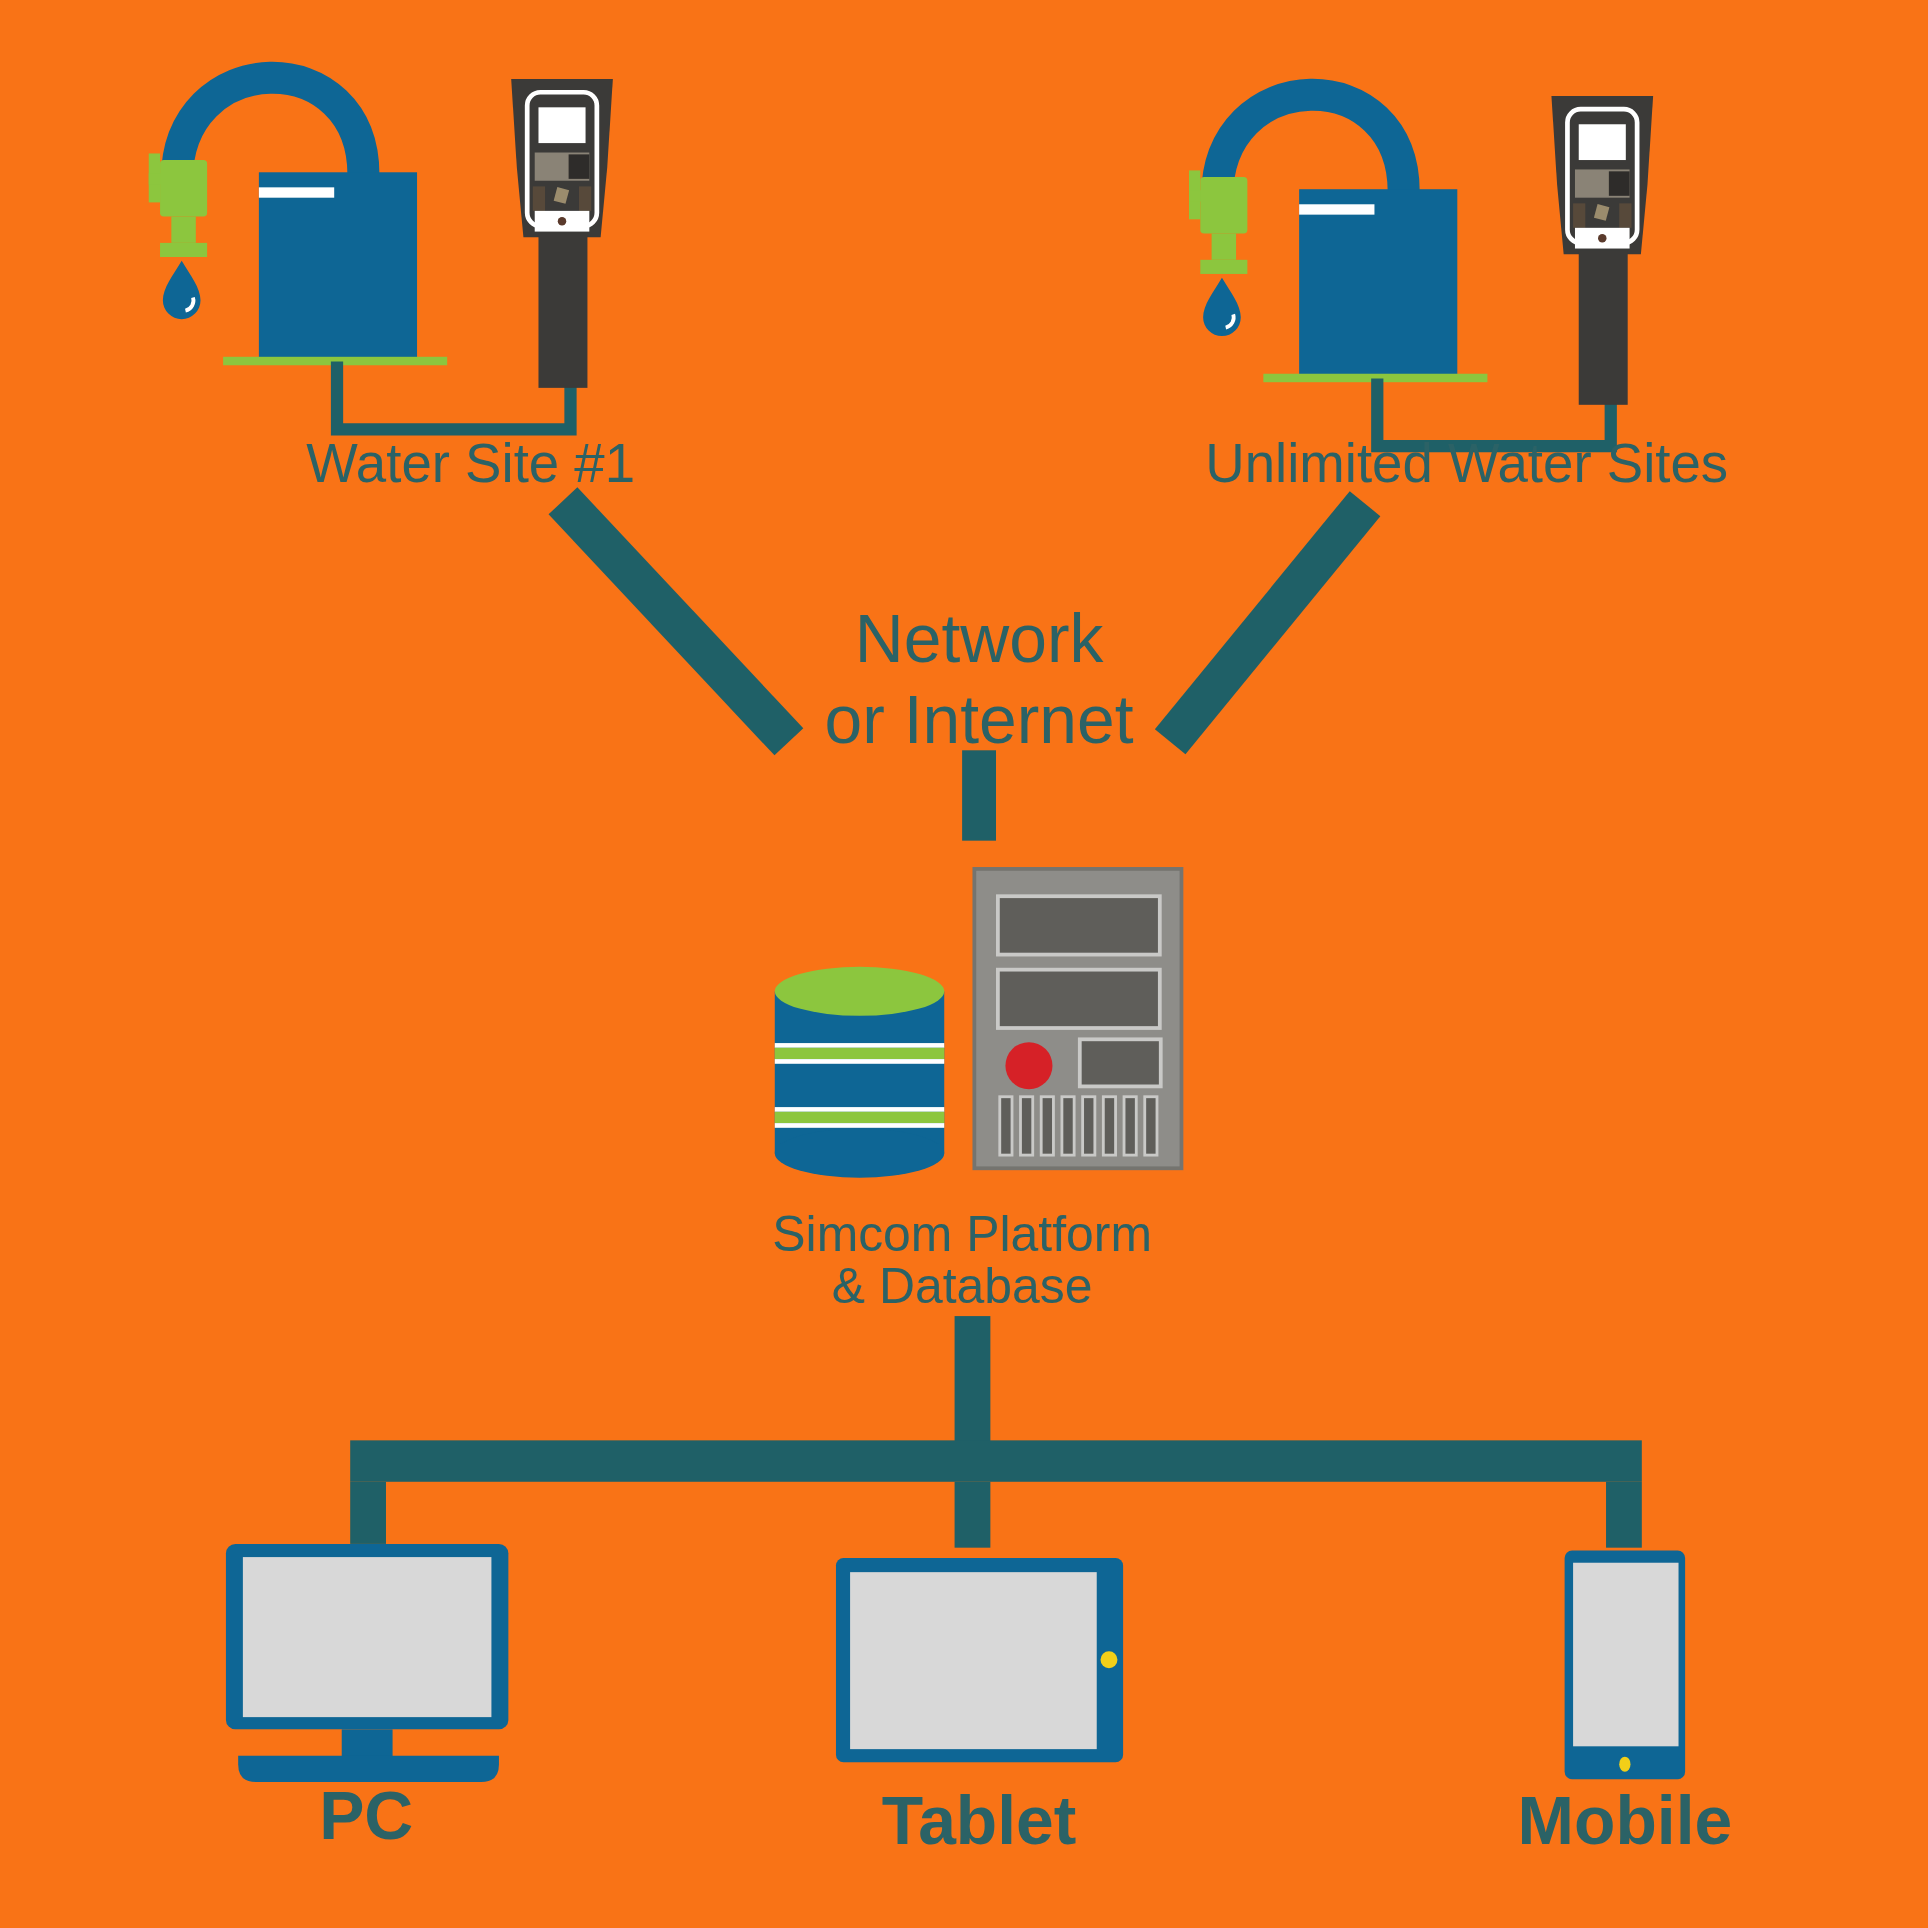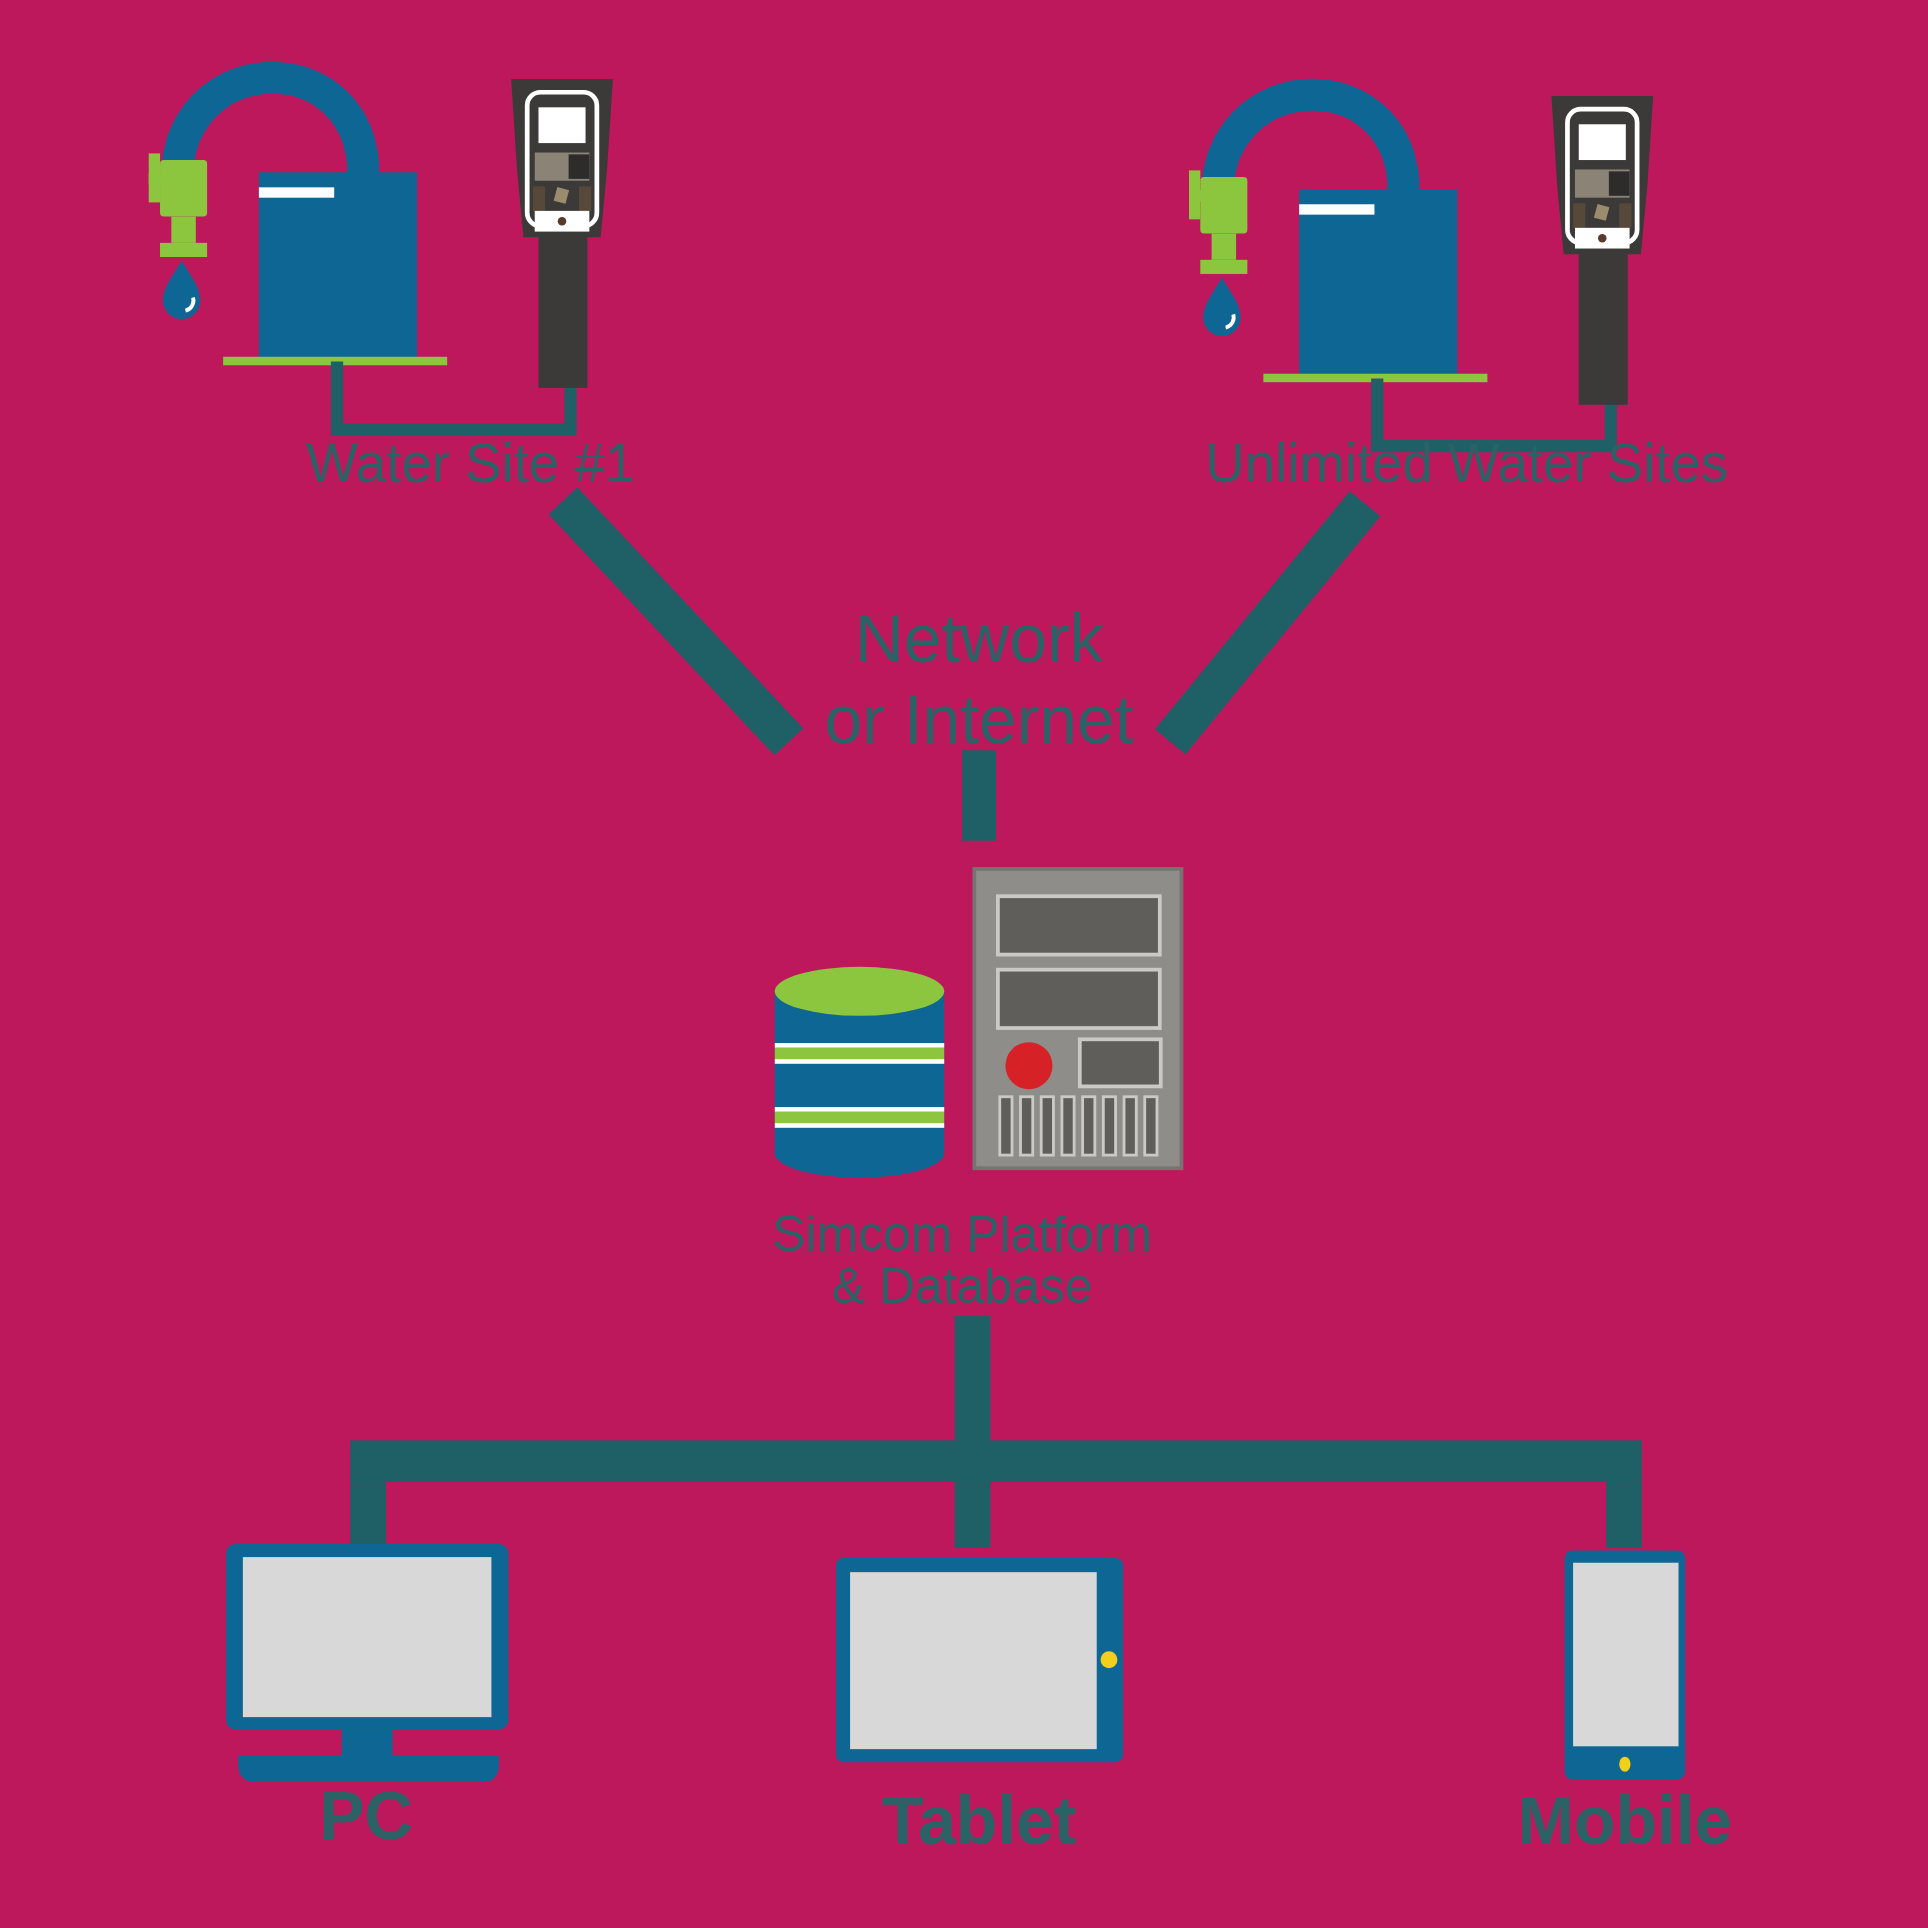--- a/index.html
+++ b/index.html
@@ -7,21 +7,21 @@
     padding: 0;
     background: #ffffff;
     font-family: "Liberation Sans", sans-serif;
   }
   .canvas {
     width: 100vmin;
     height: 100vmin;
     max-width: 1928px;
     max-height: 1928px;
     margin: 0 auto;
-    background: #be185d;
+    background: #f97316;
   }
   svg { display: block; width: 100%; height: 100%; }
 
   .lbl {
     fill: var(--text_teal);
     font-family: "Liberation Sans", sans-serif;
     font-weight: 400;
     text-anchor: middle;
   }
   .lbl-site    { font-size: 58px; }

